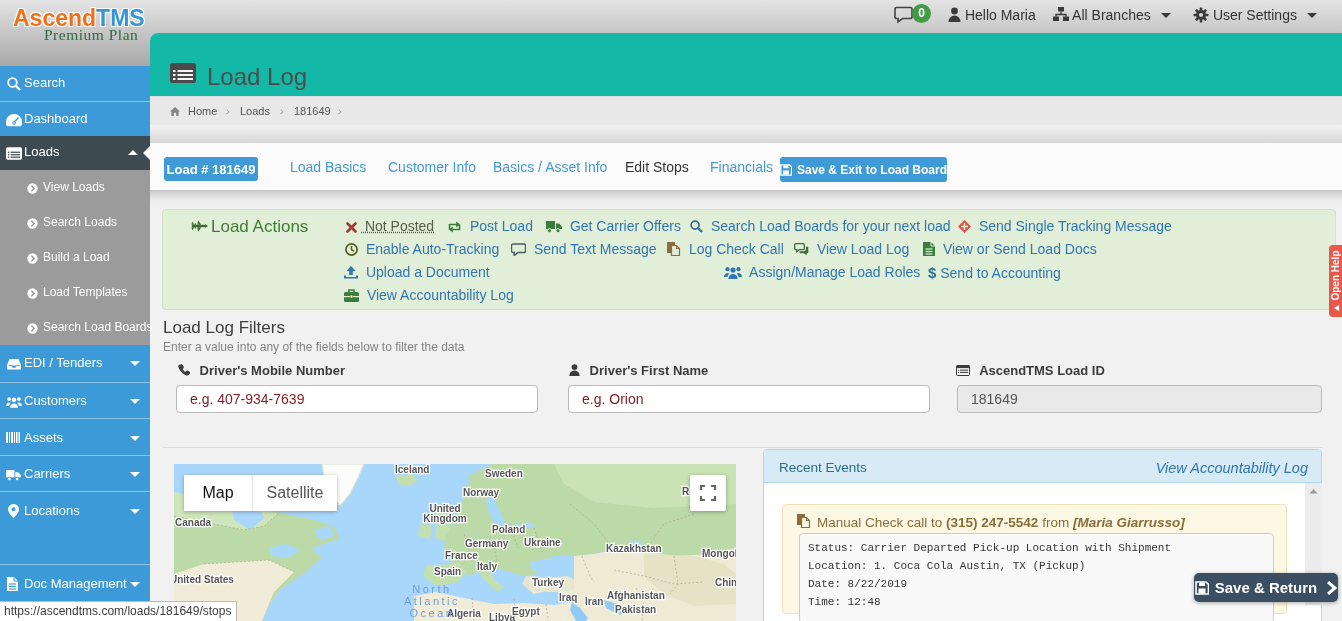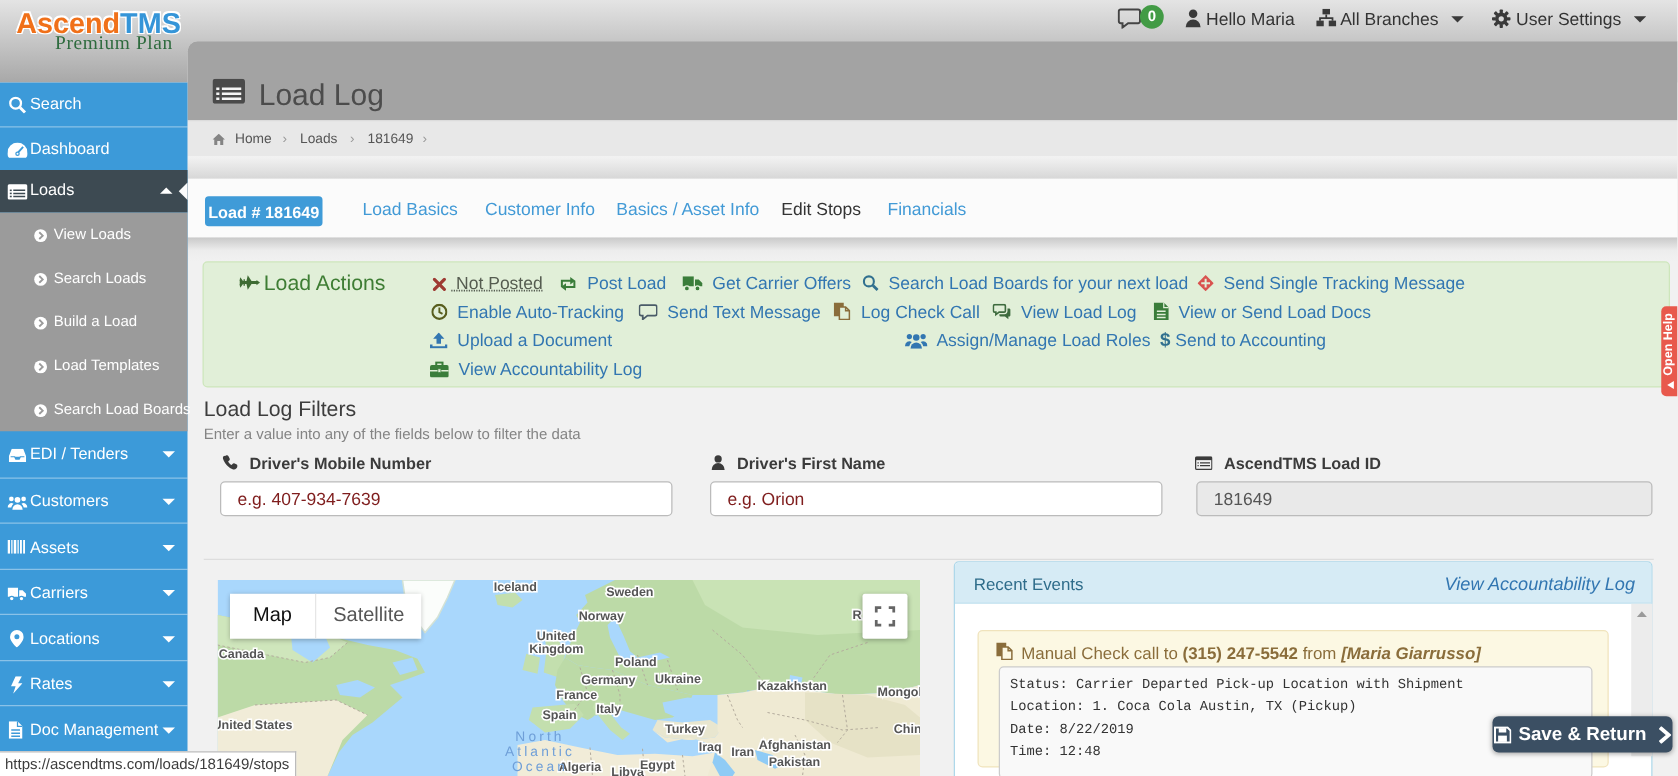--- a/index.html
+++ b/index.html
@@ -9,21 +9,21 @@
 .abs { position:absolute; }
 
 #hdr { left:0; top:0; width:1342px; height:66px; background:linear-gradient(#e4e4e4,#a8a8a8); }
 #logoA { left:13px; top:5px; font-size:23px; font-weight:bold; letter-spacing:0px;
   text-shadow:-1px -1px 0 #fff,1px -1px 0 #fff,-1px 1px 0 #fff,1px 1px 0 #fff; }
 #logoA .asc { color:#f07019; } #logoA .tms { color:#3595d8; font-weight:bold; }
 #logoPlan { left:44px; top:26px; font-family:"Liberation Serif",serif; font-size:15.5px; color:#2e6b3e; letter-spacing:0.5px;}
 .topitem { top:7px; height:22px; font-size:14px; color:#333; white-space:nowrap; }
 
 #panel { left:150px; top:33px; width:1192px; height:588px; background:#f1f1f1; border-radius:8px 0 0 0; }
-#bandTitle { left:0; top:0; width:1192px; height:63px; background:#a3a3a3; border-radius:8px 0 0 0; }
+#bandTitle { left:0; top:0; width:1192px; height:63px; background:#14b8a6; border-radius:8px 0 0 0; }
 #loadlog { left:57px; top:30px; font-size:24px; color:#4c4c4c; }
 #logoSS { left:975px; top:0px; width:217px; height:63px; background:#fff; }
 #bandCrumb { left:0; top:63px; width:1192px; height:29px; background:#e8e8e8; border-top:1px solid #dcdcdc; }
 .crumb { font-size:11px; color:#555; top:71px; }
 .crumbsep { color:#999; font-size:11px; }
 #bandGrad1 { left:0; top:92px; width:1192px; height:18px; background:linear-gradient(#f3f3f3,#d7d7d7); }
 #bandTabs { left:0; top:110px; width:1192px; height:47px; background:#fbfbfb; }
 #bandGrad2 { left:0; top:157px; width:1192px; height:19px; background:linear-gradient(#c9c9c9,#ededed 55%,#f1f1f1); }
 .bluebtn { background:#3f9bd8; color:#fff; font-weight:bold; font-size:13px; border-radius:3px;
   display:flex; align-items:center; justify-content:center; }
@@ -142,20 +142,27 @@
       <span class="crumb crumbsep abs" style="left:188px;top:8px;">›</span>
     </div>
     <div id="bandGrad1" class="abs"></div>
     <div id="bandTabs" class="abs">
       <div class="bluebtn abs" style="left:14px;top:14px;width:94px;height:24px;">Load # 181649</div>
       <a class="tablink abs" style="left:140px;">Load Basics</a>
       <a class="tablink abs" style="left:238px;">Customer Info</a>
       <a class="tablink abs" style="left:343px;">Basics / Asset Info</a>
       <a class="tablink abs" style="left:475px;color:#333;">Edit Stops</a>
       <a class="tablink abs" style="left:560px;">Financials</a>
+      <div class="bluebtn abs" style="left:630px;top:14px;width:167px;height:25px;font-size:12px;white-space:nowrap;">
+        <svg width="12" height="12" viewBox="0 0 14 14" style="margin-right:5px">
+            <path d="M1 1 h10 l2.5 2.5 v9.5 h-12.5 z" fill="none" stroke="#fff" stroke-width="1.6"></path>
+            <rect x="3.5" y="7.5" width="7" height="5" fill="#fff"></rect>
+            <rect x="4" y="1.5" width="6" height="3.5" fill="#fff"></rect>
+          </svg>
+        Save &amp; Exit to Load Board</div>
     </div>
     <div id="bandGrad2" class="abs"></div>
 
     <div id="greenp" class="abs">
       <svg class="abs" style="left:28px;top:10px" width="17" height="12" viewBox="0 0 17 12">
           <g fill="#3e6b33">
             <rect x="0.8" y="4.8" width="13.8" height="2.4"></rect>
             <path d="M14.2 3.9 L17 6 L14.2 8.1 Z"></path>
             <path d="M7.2 0.2 L10.2 4.8 L6.2 4.8 Z"></path>
             <path d="M7.2 11.8 L10.2 7.2 L6.2 7.2 Z"></path>
@@ -552,27 +559,20 @@
         <span class="caret" style="top:16px;"></span>
       </div>
     <div class="sitem sep" style="top:425px;height:37px;">
       <svg class="abs" style="left:8px;top:12px" width="11" height="14" viewBox="0 0 11 14">
           <path d="M5.5 0 a5.5 5.5 0 0 1 5.5 5.5 c0 3.5-5.5 8.5-5.5 8.5 s-5.5-5-5.5-8.5 a5.5 5.5 0 0 1 5.5-5.5 z" fill="#fff"></path>
           <circle cx="5.5" cy="5.3" r="2" fill="#3c9ad9"></circle>
         </svg>
       <span class="lbl" style="top:11px;">Locations</span>
         <span class="caret" style="top:17px;"></span>
       </div>
-    <div class="sitem sep" style="top:462px;height:36px;">
-      <svg class="abs" style="left:8px;top:12px" width="10" height="14" viewBox="0 0 10 14">
-          <path d="M4.5 0 L9.5 0 L6.5 5.5 L10 5.5 L2.5 14 L4.5 8 L0.8 8 Z" fill="#fff"></path>
-        </svg>
-      <span class="lbl" style="top:10px;">Rates</span>
-        <span class="caret" style="top:16px;"></span>
-      </div>
     <div class="sitem sep" style="top:498px;height:37px;">
       <svg class="abs" style="left:7px;top:12px" width="11" height="14" viewBox="0 0 11 14">
           <path d="M0 0 h7 l4 4 v10 h-11 z" fill="#fff"></path>
           <path d="M7 0 v4 h4" fill="none" stroke="#3c9ad9" stroke-width="1"></path>
           <g stroke="#3c9ad9" stroke-width="1.2">
             <line x1="2" y1="7" x2="9" y2="7"></line>
             <line x1="2" y1="9.5" x2="9" y2="9.5"></line>
             <line x1="2" y1="12" x2="9" y2="12"></line>
           </g>
         </svg>

